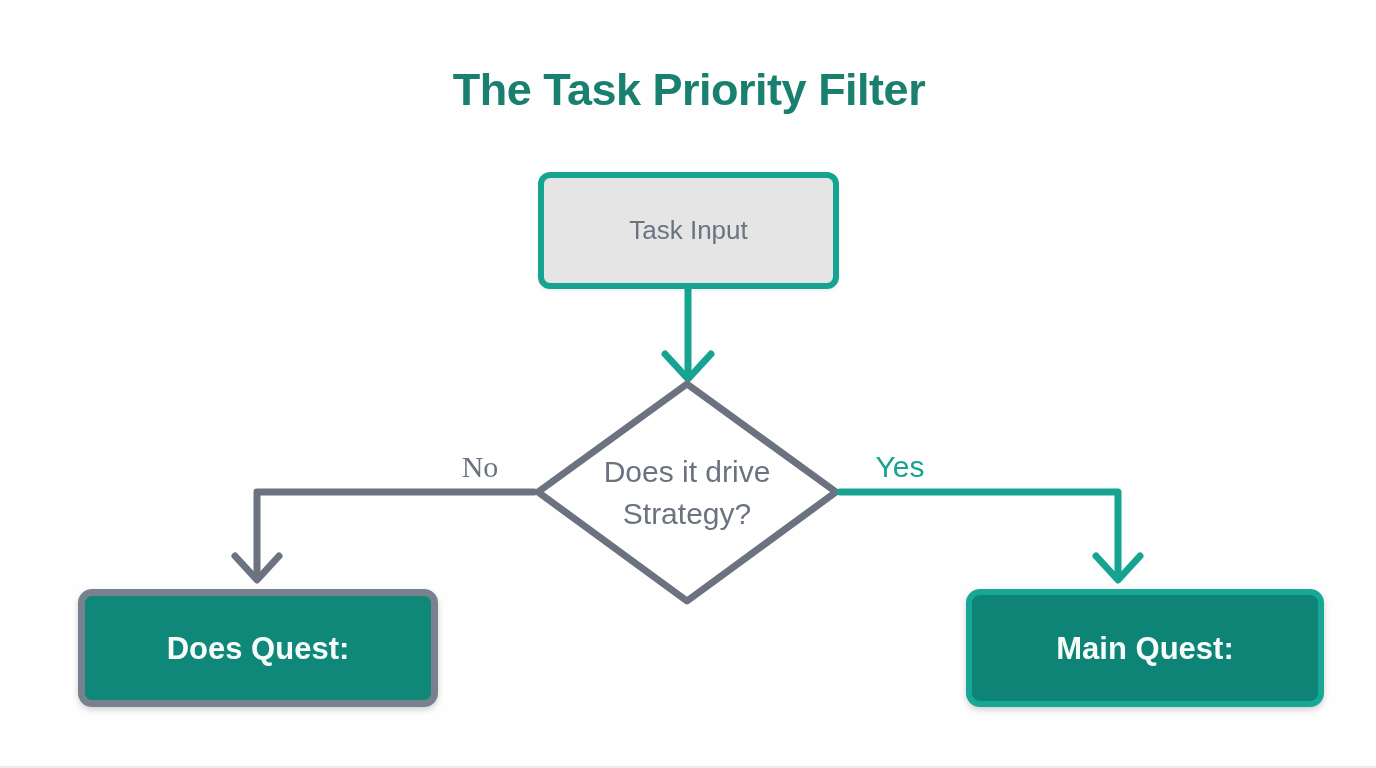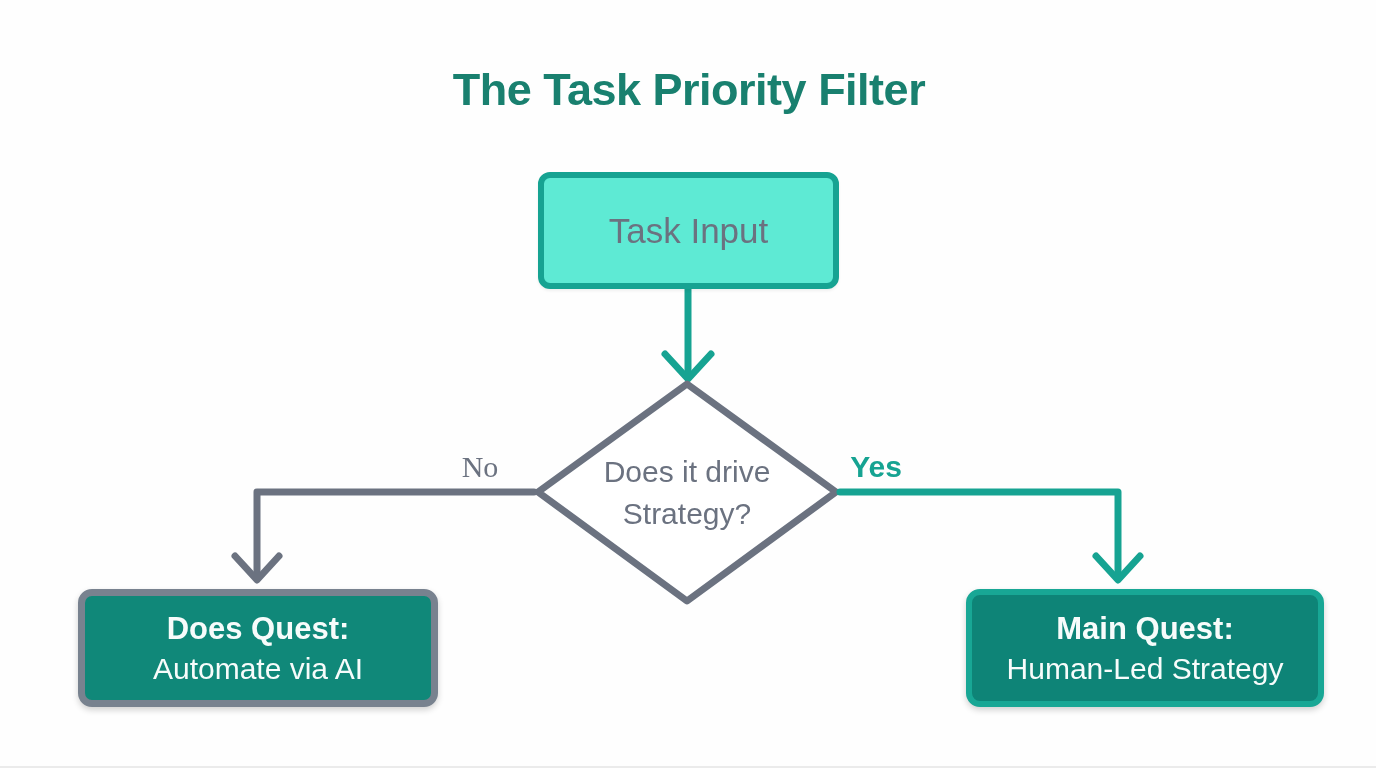--- a/index.html
+++ b/index.html
@@ -59,25 +59,25 @@
     align-items: center;
     justify-content: center;
     box-sizing: border-box;
     text-align: center;
   }
   .node-input {
     left: 538px;
     top: 172px;
     width: 301px;
     height: 117px;
-    background: #5eead4;
+    background: #e5e5e5;
     border: 6px solid var(--teal);
     border-radius: 12px;
     color: var(--gray_text);
-    font-size: 35px;
+    font-size: 26px;
     box-shadow: 0 2px 3px rgba(0,0,0,0.06);
   }
   .decision-label {
     position: absolute;
     left: 537px;
     top: 384px;
     width: 300px;
     height: 217px;
     display: flex;
     align-items: center;
@@ -89,21 +89,21 @@
     white-space: pre-line;
   }
   .branch-label {
     position: absolute;
     top: 450px;
     width: 110px;
     text-align: center;
     font-size: 30px;
   }
   .branch-label.no  { left: 425px; color: var(--gray_text); font-weight: 500; font-family: Liberation Serif, serif; }
-  .branch-label.yes { left: 821px; color: var(--teal); font-weight: 700; }
+  .branch-label.yes { left: 845px; color: var(--teal); font-weight: 400; }
   .node-result {
     color: var(--white_text);
     border-radius: 14px;
     box-shadow: 0 3px 6px rgba(0,0,0,0.18);
   }
   .node-side {
     left: 78px;
     top: 589px;
     width: 360px;
     height: 118px;
@@ -162,23 +162,21 @@
 
   <div class="decision-label">Does it drive
 Strategy?</div>
 
   <div class="branch-label no">No</div>
 
   <div class="branch-label yes">Yes</div>
 
   <div class="node node-result node-side">
     <span class="result-line1">Does Quest:</span>
-    <span class="result-line2">Automate via AI</span>
   </div>
 
   <div class="node node-result node-main">
     <span class="result-line1">Main Quest:</span>
-    <span class="result-line2">Human-Led Strategy</span>
   </div>
 
   <div class="bottom-edge"></div>
 
 </div>
 
 </body></html>

